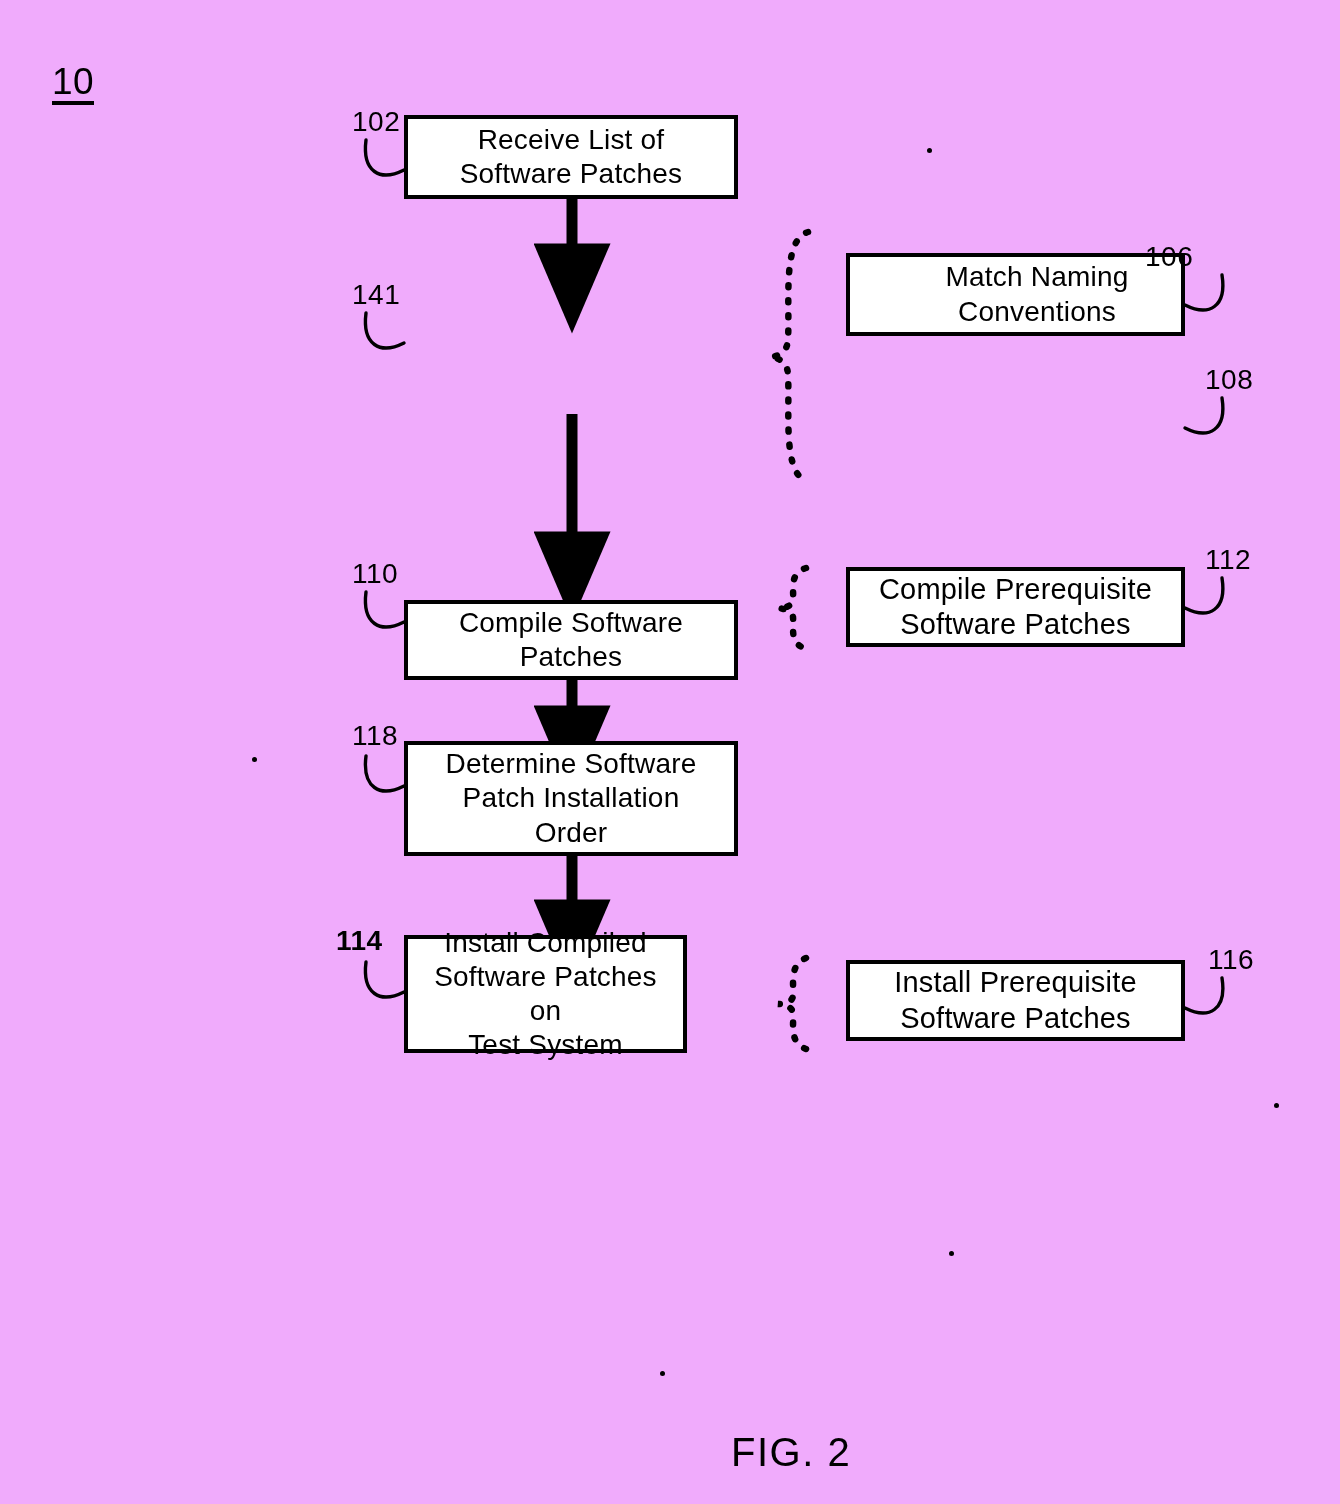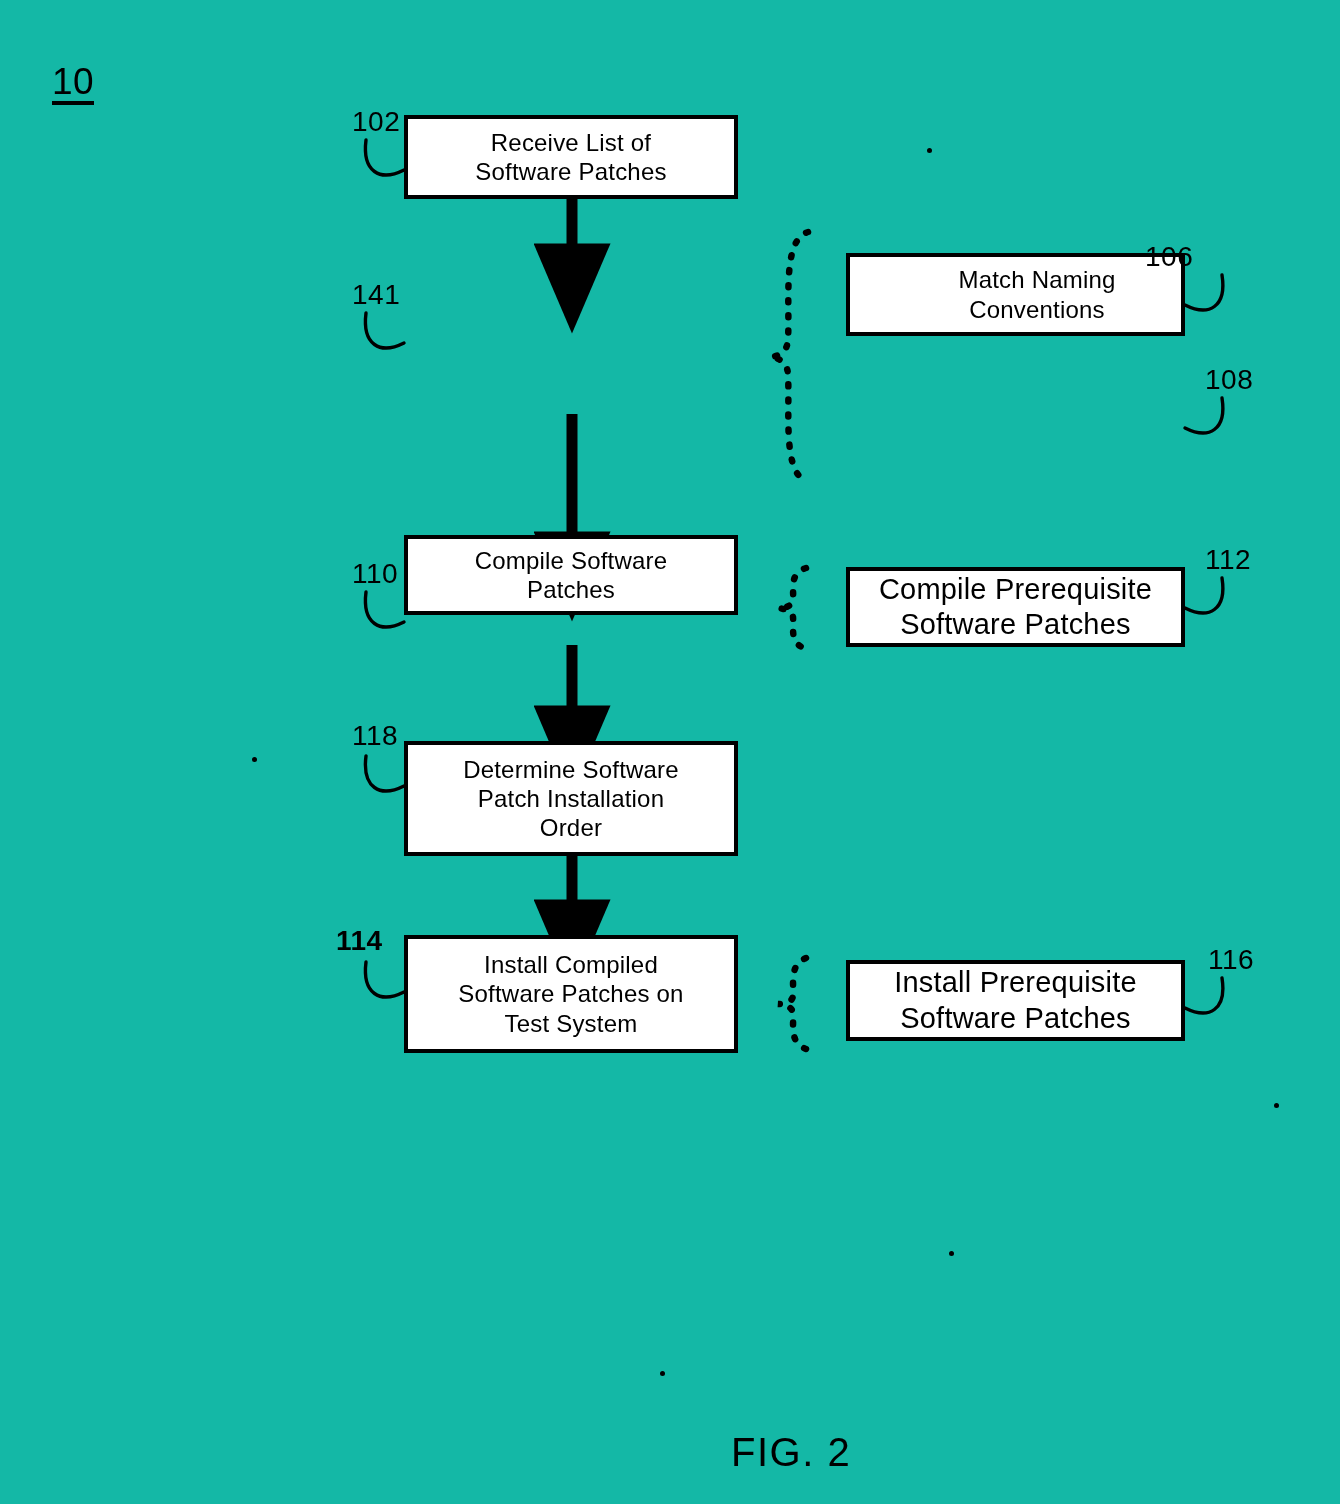--- a/index.html
+++ b/index.html
@@ -9,21 +9,21 @@
     background: #ffffff;
   }
   body {
     font-family: "Liberation Sans", sans-serif;
     color: #000000;
   }
   #sheet {
     position: relative;
     width: 1340px;
     height: 1504px;
-    background: #14b8a6;
+    background: #f0abfc;
     overflow: hidden;
   }
   
   .fig-id {
     position: absolute;
     font-size: 37px;
     font-weight: 500;
     letter-spacing: 0.5px;
     border-bottom: 4px solid #000;
     padding-bottom: 1px;
@@ -35,21 +35,21 @@
     position: absolute;
     box-sizing: border-box;
     border: 4px solid #000000;
     background: #ffffff;
     display: flex;
     align-items: center;
     justify-content: center;
     text-align: center;
   }
   .node .node-text {
-    font-size: 24px;
+    font-size: 28px;
     line-height: 1.22;
     letter-spacing: 0.2px;
     padding: 0 10px;
     white-space: pre-line;
   }
   .node.wide .node-text {
     font-size: 29px;
   }
   
   .ref {
@@ -148,40 +148,40 @@
   <div class="ref" style="left:352px; top:281px;">141</div>
 
   <div class="node" style="left:846px; top:253px; width:339px; height:83px;padding-left:43px;">
     <span class="node-text">Match Naming
 Conventions</span>
   </div>
   <div class="ref" style="left:1145px; top:243px;">106</div>
 
   <div class="ref" style="left:1205px; top:366px;">108</div>
 
-  <div class="node" style="left:404px; top:535px; width:334px; height:80px;">
+  <div class="node" style="left:404px; top:600px; width:334px; height:80px;">
     <span class="node-text">Compile Software
 Patches</span>
   </div>
   <div class="ref" style="left:352px; top:560px;">110</div>
 
   <div class="node wide" style="left:846px; top:567px; width:339px; height:80px;">
     <span class="node-text">Compile Prerequisite
 Software Patches</span>
   </div>
   <div class="ref" style="left:1205px; top:546px;">112</div>
 
   <div class="node" style="left:404px; top:741px; width:334px; height:115px;">
     <span class="node-text">Determine Software
 Patch Installation
 Order</span>
   </div>
   <div class="ref" style="left:352px; top:722px;">118</div>
 
-  <div class="node" style="left:404px; top:935px; width:334px; height:118px;">
+  <div class="node" style="left:404px; top:935px; width:283px; height:118px;">
     <span class="node-text">Install Compiled
 Software Patches on
 Test System</span>
   </div>
   <div class="ref" style="left:336px; top:927px;font-weight:bold;">114</div>
 
   <div class="node wide" style="left:846px; top:960px; width:339px; height:81px;">
     <span class="node-text">Install Prerequisite
 Software Patches</span>
   </div>

